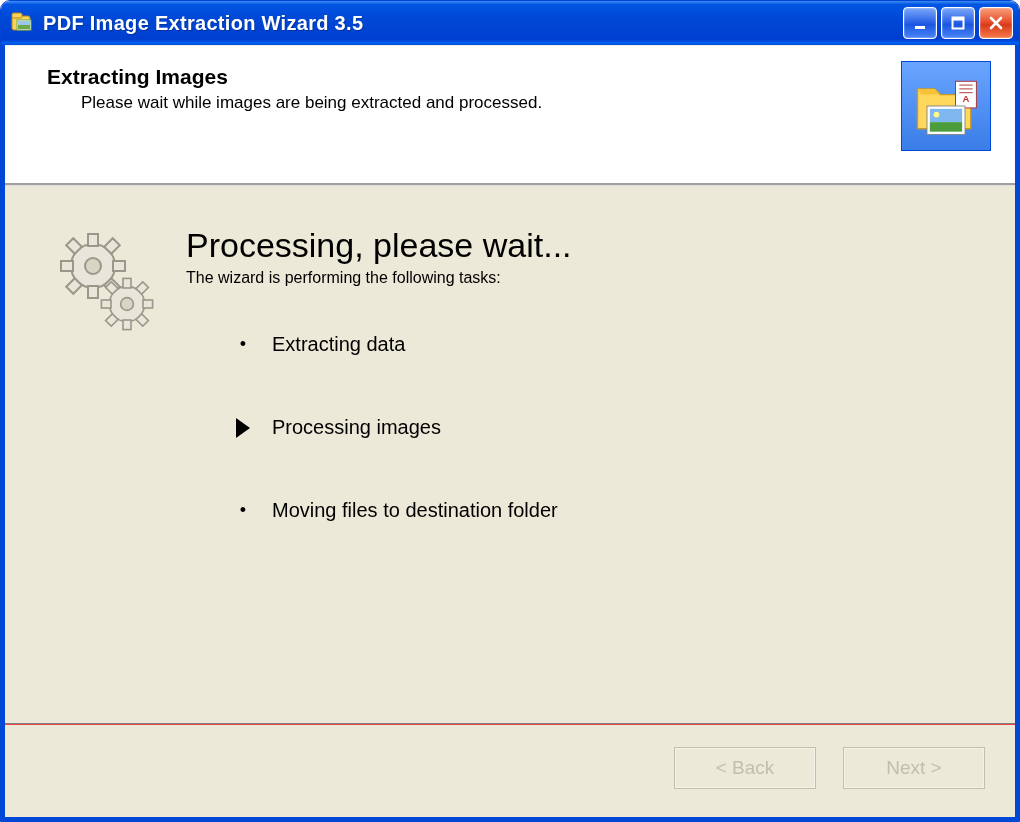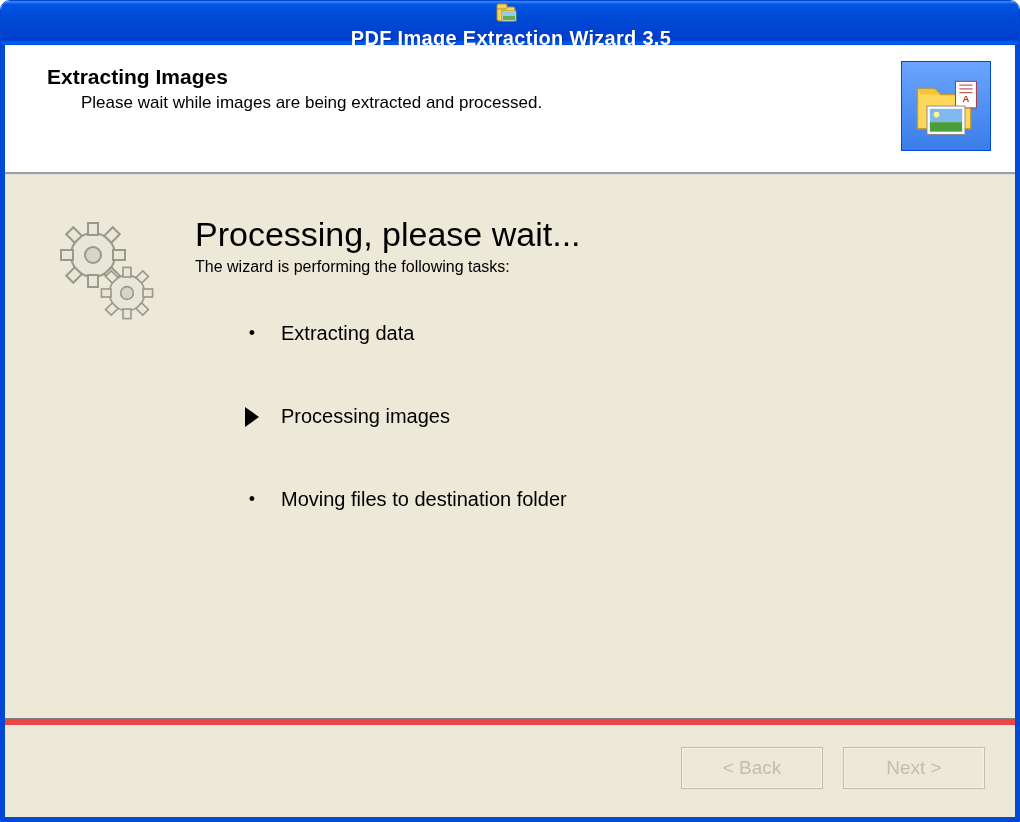--- a/index.html
+++ b/index.html
@@ -28,21 +28,20 @@
       #3f8cf3 0%,
       #0155e3 8%,
       #0048d6 40%,
       #003ed0 88%,
       #0060f0 95%,
       #0050e0 100%);
     display: flex;
     align-items: center;
     padding: 0 6px 0 8px;
     border-radius: 8px 8px 0 0;
-    flex-direction: column;
   }
   .titlebar-icon {
     width: 26px;
     height: 26px;
     margin-right: 8px;
     flex-shrink: 0;
   }
   .titlebar-text {
     color: #ffffff;
     font-weight: bold;
@@ -79,21 +78,21 @@
     border-right: 4px solid #0048d6;
     border-bottom: 4px solid #0048d6;
     background: #ece9d8;
     display: flex;
     flex-direction: column;
   }
 
   .header-panel {
     background: #ffffff;
     border-bottom: 1px solid #a0a0a0;
-    padding: 20px 22px 21px 42px;
+    padding: 20px 22px 32px 42px;
     display: flex;
     align-items: flex-start;
     gap: 12px;
     box-shadow: 0 1px 0 #f0f0f0 inset;
   }
   .header-text { flex: 1; }
   .header-title {
     font-weight: bold;
     font-size: 21px;
     color: #000;
@@ -118,21 +117,21 @@
 
   .separator {
     height: 2px;
     background: linear-gradient(to bottom, #808080 0%, #ffffff 100%);
   }
 
   .content {
     flex: 1;
     padding: 40px 40px 20px 50px;
     display: flex;
-    gap: 30px;
+    gap: 21px;
   }
   .gears {
     width: 110px;
     flex-shrink: 0;
     padding-top: 6px;
   }
   .content-body { flex: 1; }
   .proc-title {
     font-size: 34px;
     color: #000;
@@ -164,26 +163,26 @@
   }
   .arrow-marker {
     width: 0; height: 0;
     border-top: 10px solid transparent;
     border-bottom: 10px solid transparent;
     border-left: 14px solid #000;
     margin-left: 0px;
   }
 
   .footer {
-    border-top: 6px solid #ef4444;
+    border-top: 1px solid #ef4444;
     box-shadow: 0 -1px 0 #808080;
     padding: 22px 30px 28px 30px;
     display: flex;
     justify-content: flex-end;
-    gap: 20px;
+    gap: 27px;
   }
   .btn {
     width: 142px;
     height: 42px;
     background: #ece9d8;
     border: 1px solid #c0c0b0;
     font-size: 19px;
     color: #c0beb0;
     display:flex;
     align-items:center;

